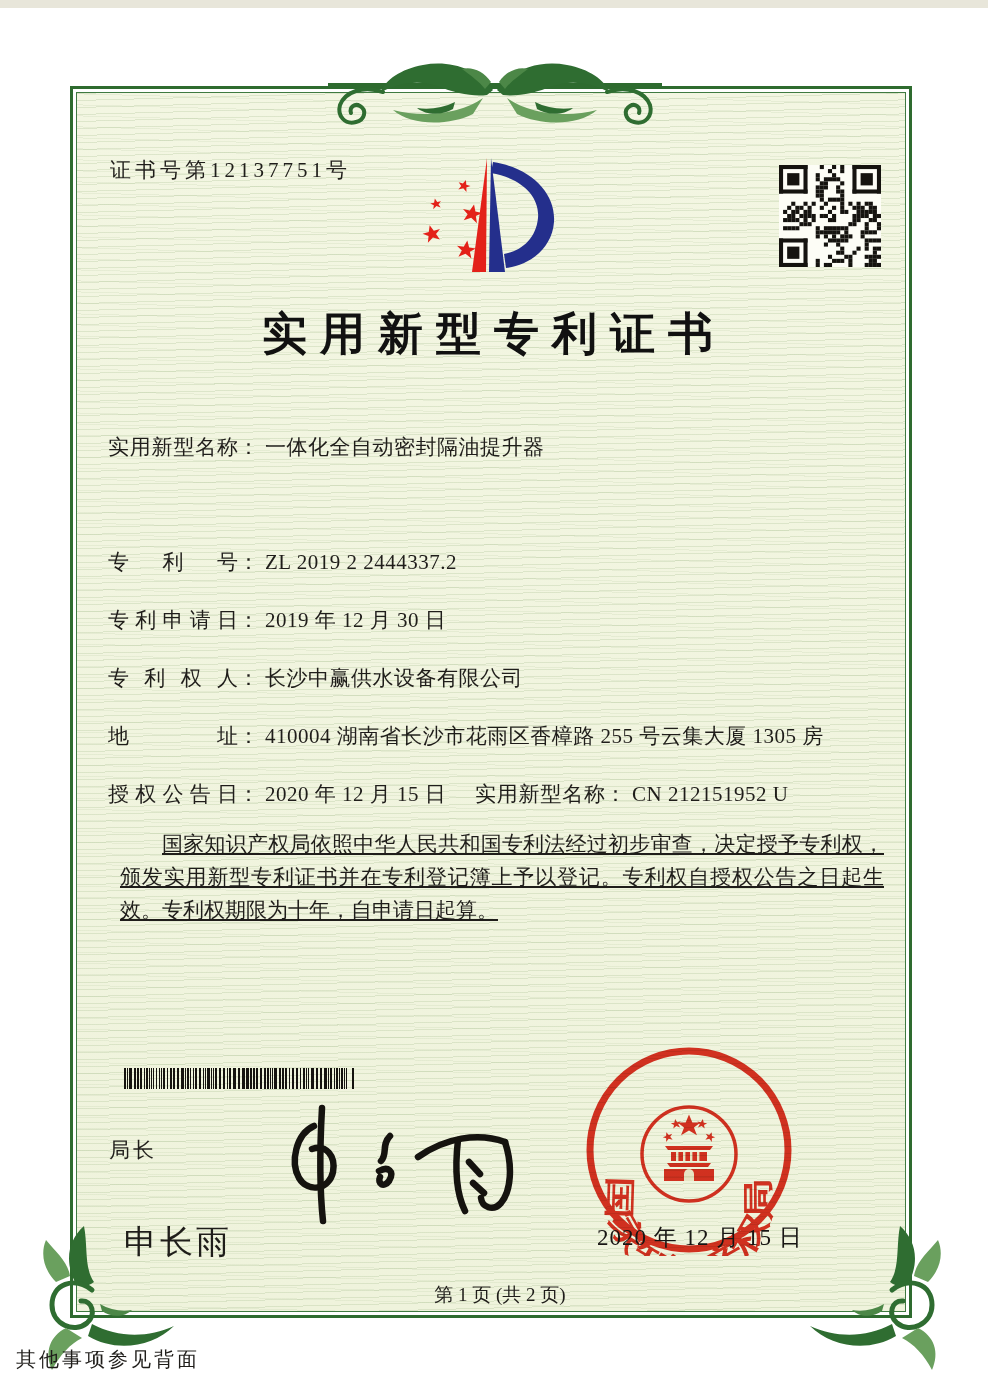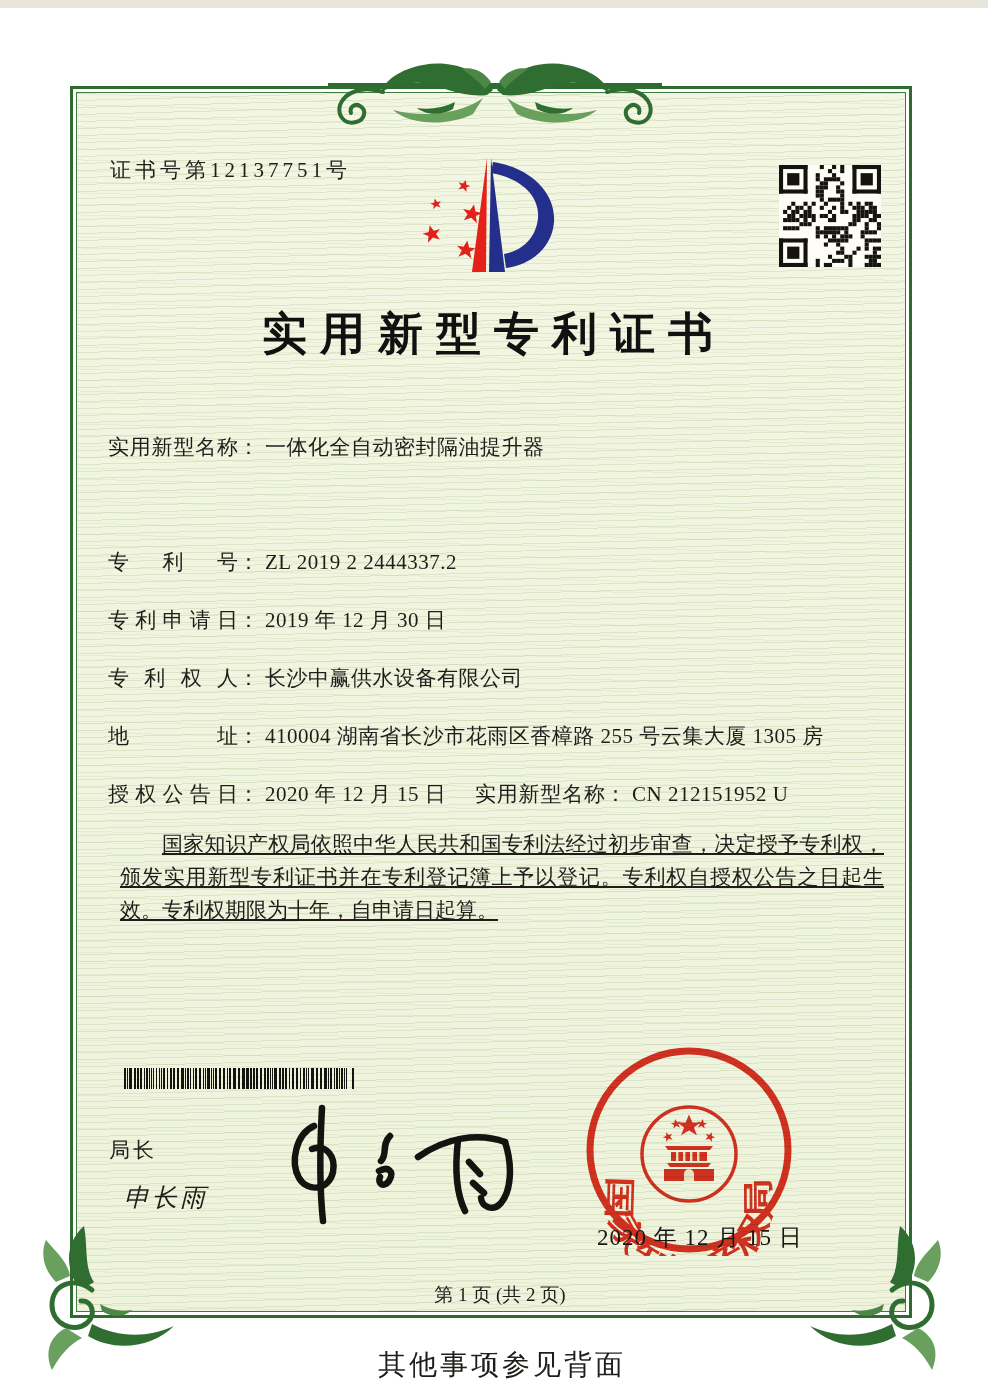--- a/index.html
+++ b/index.html
@@ -30,27 +30,27 @@
   .fvalue{display:inline-block;margin-left:6px;vertical-align:top;letter-spacing:.5px;}
   .fgroup2{position:absolute;left:367px;top:0;}
   
   .body-text{position:absolute;left:120px;top:820px;width:764px;font-size:21px;
     line-height:33px;text-align:justify;text-decoration:underline;}
   .body-text p{margin:0;text-indent:2em;}
   .body-text p + p{margin-top:11px;}
   
   .barcode{position:absolute;left:124px;top:1060px;width:232px;height:21px;}
   .signer-title{position:absolute;left:109px;top:1128px;font-size:21px;letter-spacing:3px;}
-  .signer-name{position:absolute;left:124px;top:1173px;font-size:25px;letter-spacing:3px;font-style:italic;}
+  .signer-name{position:absolute;left:124px;top:1212px;font-size:33px;letter-spacing:3px;}
   .signature{position:absolute;left:262px;top:1096px;width:260px;height:125px;}
   .seal{position:absolute;left:583px;top:1036px;width:212px;height:212px;
     mix-blend-mode:multiply;opacity:.95;}
   .seal-date{position:absolute;left:597px;top:1214px;font-size:23px;letter-spacing:1px;color:#171513;}
   .page-indicator{position:absolute;left:0;right:0;top:1274px;text-align:center;font-size:19px;padding-left:12px;}
-  .back-note{position:absolute;left:16px;right:0;top:1338px;text-align:center;font-size:28px;letter-spacing:3px;}
+  .back-note{position:absolute;left:16px;right:0;top:1338px;font-size:20px;letter-spacing:3px;}
 </style>
 </head>
 <body>
 
 <div class="page">
 
   <div class="frame">
     <div class="frame-inner"></div>
   </div>
 

